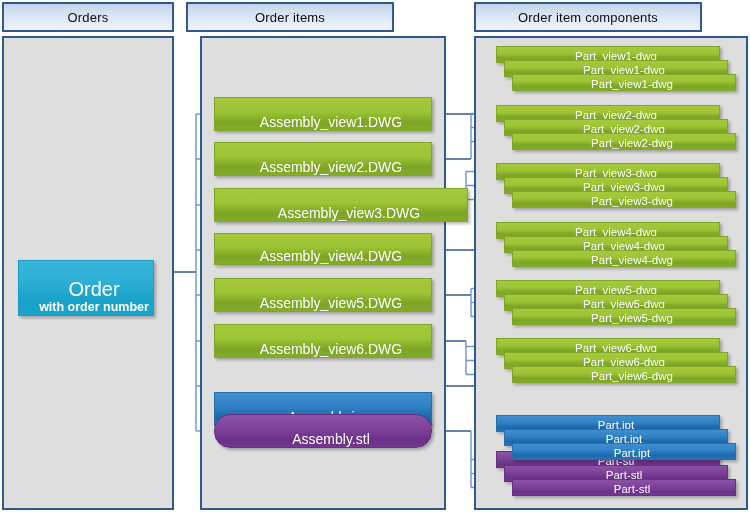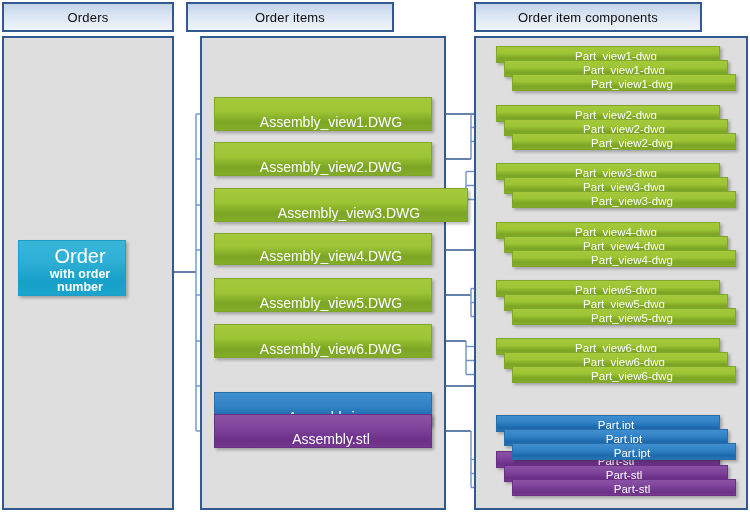--- a/index.html
+++ b/index.html
@@ -184,21 +184,21 @@
       <div class="panel-header" style="left: 186px; top: 2px; width: 208px; height: 30px;">
         <span>Order items</span>
       </div>
       <div class="panel" style="left: 474px; top: 36px; width: 274px; height: 474px;"></div>
       <div class="panel-header" style="left: 474px; top: 2px; width: 228px; height: 30px;">
         <span>Order item components</span>
       </div>
     </div>
 
   <div id="nodes">
-      <div class="node cyan" style="left: 18px; top: 240px; width: 108px; height: 56px;">
+      <div class="node cyan" style="left: 18px; top: 260px; width: 136px; height: 56px;">
         <div class="title order-title">Order</div>
         <div class="sub order-sub">with order number</div>
       </div>
       <div class="node green" style="left: 214px; top: 97px; width: 218px; height: 34px;">
         <div class="title assembly">Assembly_view1.DWG</div>
       </div>
       <div class="node green" style="left: 214px; top: 142px; width: 218px; height: 34px;">
         <div class="title assembly">Assembly_view2.DWG</div>
       </div>
       <div class="node green" style="left: 214px; top: 188px; width: 254px; height: 34px;">
@@ -209,21 +209,21 @@
       </div>
       <div class="node green" style="left: 214px; top: 278px; width: 218px; height: 34px;">
         <div class="title assembly">Assembly_view5.DWG</div>
       </div>
       <div class="node green" style="left: 214px; top: 324px; width: 218px; height: 34px;">
         <div class="title assembly">Assembly_view6.DWG</div>
       </div>
       <div class="node blue" style="left: 214px; top: 369px; width: 218px; height: 34px;">
         <div class="title assembly">Assembly.iam</div>
       </div>
-      <div class="node purple" style="left: 214px; top: 414px; width: 218px; height: 34px;">
+      <div class="node purple" style="left: 214px; top: 414px; width: 218px; height: 34px; border-radius: 16px;">
         <div class="title assembly">Assembly.stl</div>
       </div>
       <div class="node green" style="left: 496px; top: 46px; width: 224px; height: 17px; z-index: 10;">
         <div class="title part">Part_view1-dwg</div>
       </div>
       <div class="node green" style="left: 504px; top: 60px; width: 224px; height: 17px; z-index: 11;">
         <div class="title part">Part_view1-dwg</div>
       </div>
       <div class="node green" style="left: 512px; top: 74px; width: 224px; height: 17px; z-index: 12;">
         <div class="title part">Part_view1-dwg</div>

